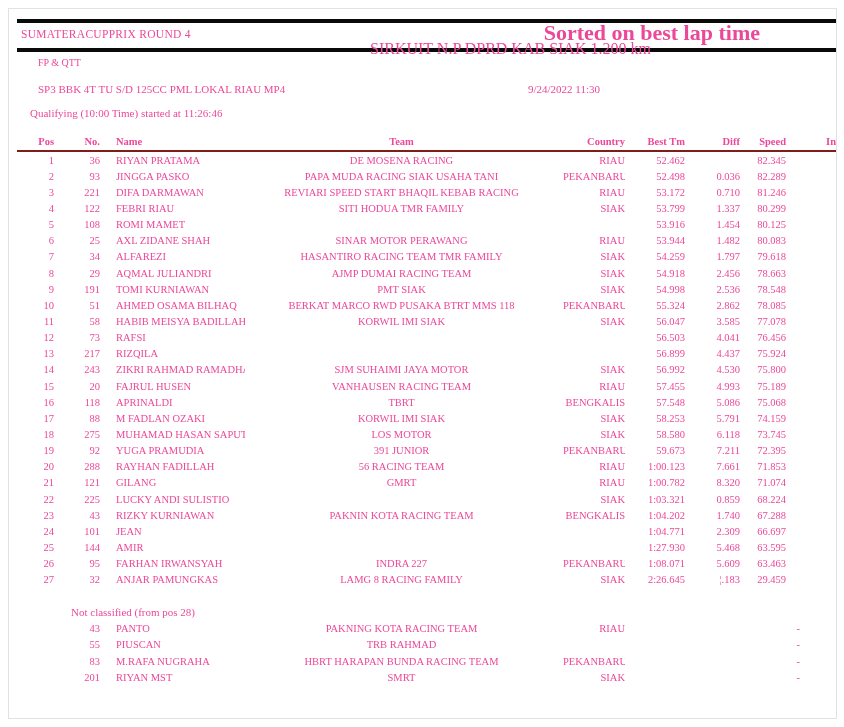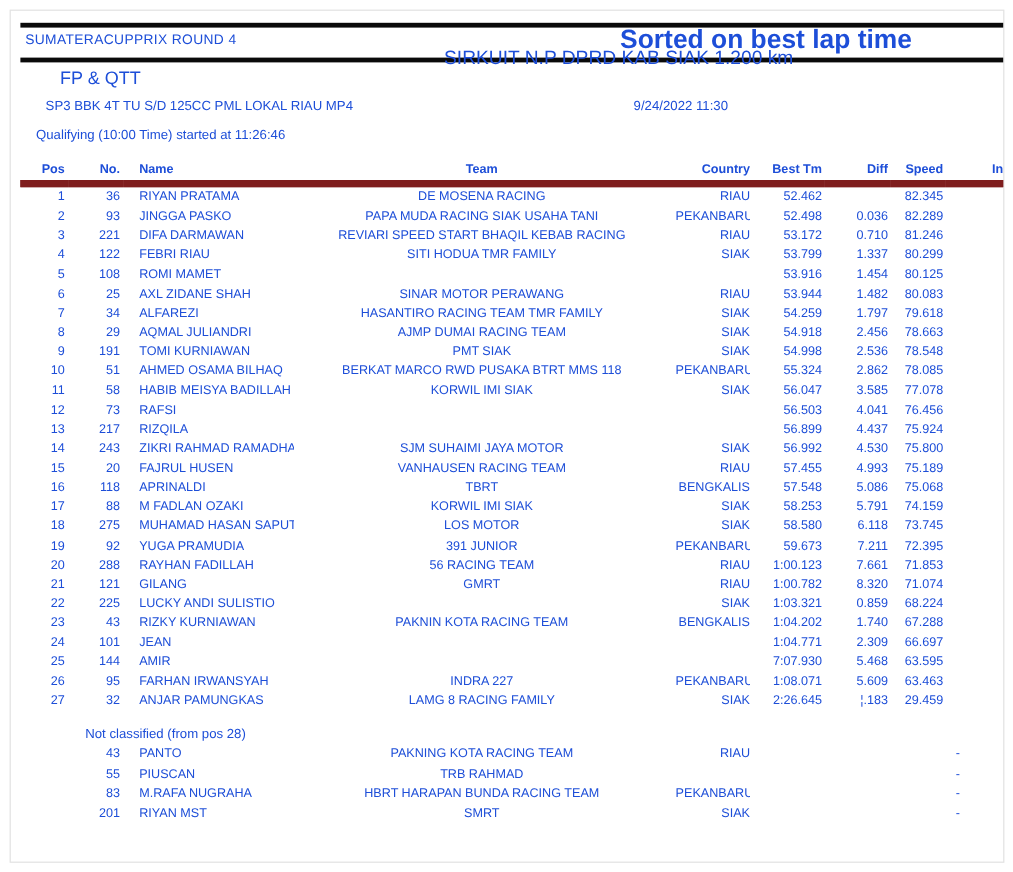--- a/index.html
+++ b/index.html
@@ -1,44 +1,44 @@
 <!DOCTYPE html>
 <html><head>
 <meta charset="utf-8">
 <style>
   html,body{margin:0;padding:0;background:#fff;}
   .page{
     position:relative;
     width:844px;height:727px;
-    background:#fff;color:#1d4ed8;
-    font-family:Liberation Sans, sans-serif;
+    background:#fff;color:#ec4899;
+    font-family:Liberation Serif, serif;
     overflow:hidden;
   }
   .page-border{position:absolute;left:8px;top:8px;width:827px;height:709px;border:1px solid #e2e2e2;}
   .rule{position:absolute;left:17px;width:819px;height:4px;background:#0a0a0a;}
   .rule1{top:19px;}
   .rule2{top:48px;}
   .event-title{position:absolute;left:21px;top:28px;font-size:11.5px;letter-spacing:.3px;}
   .sorted-label{position:absolute;right:84px;top:20px;font-size:22px;font-weight:bold;}
-  .session{position:absolute;left:38px;top:57px;font-size:15px;margin-left:12px;}
+  .session{position:absolute;left:38px;top:57px;font-size:10px;}
   .circuit{position:absolute;left:370px;top:40px;font-size:16px;}
   .class-line{position:absolute;left:38px;top:83px;font-size:11px;}
   .datetime{position:absolute;left:528px;top:83px;font-size:11px;}
   .qual-note{position:absolute;left:30px;top:107px;font-size:11px;}
 
   table{border-collapse:collapse;table-layout:fixed;}
   .results{position:absolute;left:17px;top:130px;width:819px;}
   .nc-table{position:absolute;left:17px;top:620px;width:819px;}
   col.c-pos{width:40px;} col.c-no{width:46px;} col.c-name{width:142px;}
   col.c-team{width:300px;} col.c-country{width:80px;} col.c-best{width:62px;}
   col.c-diff{width:55px;} col.c-speed{width:46px;} col.c-dash{width:12px;} col.c-in{width:36px;}
 
   th,td{font-size:10.5px;font-weight:normal;white-space:nowrap;overflow:hidden;padding:0;}
   th{font-weight:bold;height:17px;vertical-align:bottom;padding-bottom:3px;}
-  .results thead th{border-bottom:6px solid #7f1d1d;}
+  .results thead th{border-bottom:2px solid #7f1d1d;}
   .results td{height:16.15px;vertical-align:middle;}
   .nc-table td{height:16.5px;vertical-align:middle;}
 
   .col-pos,.col-no{text-align:right;padding-right:3px;}
   .col-name{text-align:left;padding-left:13px;}
   .col-team{text-align:center;padding-left:13px;}
   .col-country{text-align:right;padding-left:18px;}
   .col-best,.col-diff,.col-speed{text-align:right;padding-right:2px;}
   .col-dash{text-align:right;padding-right:0;}
   .col-in{text-align:right;padding-left:12px;}
@@ -377,21 +377,21 @@
           <td class="col-speed">66.697</td>
           <td class="col-dash"></td>
           <td class="col-in"></td>
         </tr>
         <tr>
           <td class="col-pos">25</td>
           <td class="col-no">144</td>
           <td class="col-name">AMIR</td>
           <td class="col-team"></td>
           <td class="col-country"></td>
-          <td class="col-best">7:07.930</td>
+          <td class="col-best">1:27.930</td>
           <td class="col-diff">5.468</td>
           <td class="col-speed">63.595</td>
           <td class="col-dash"></td>
           <td class="col-in"></td>
         </tr>
         <tr>
           <td class="col-pos">26</td>
           <td class="col-no">95</td>
           <td class="col-name">FARHAN IRWANSYAH</td>
           <td class="col-team">INDRA 227</td>

